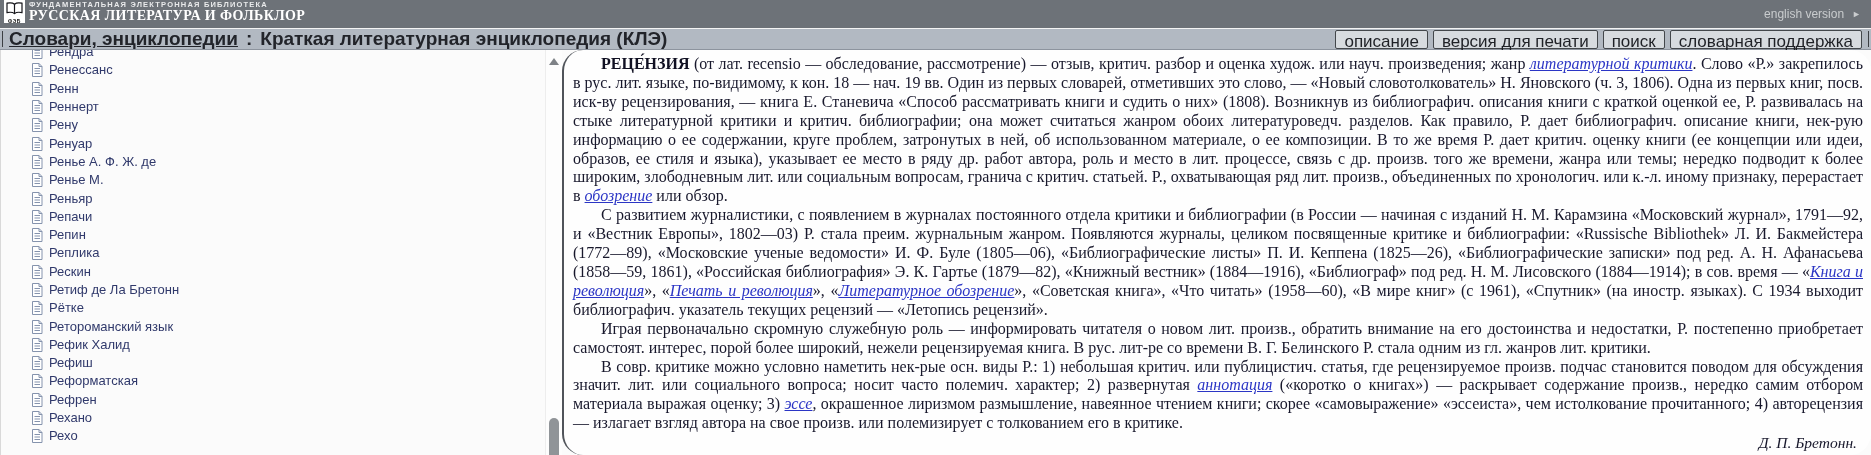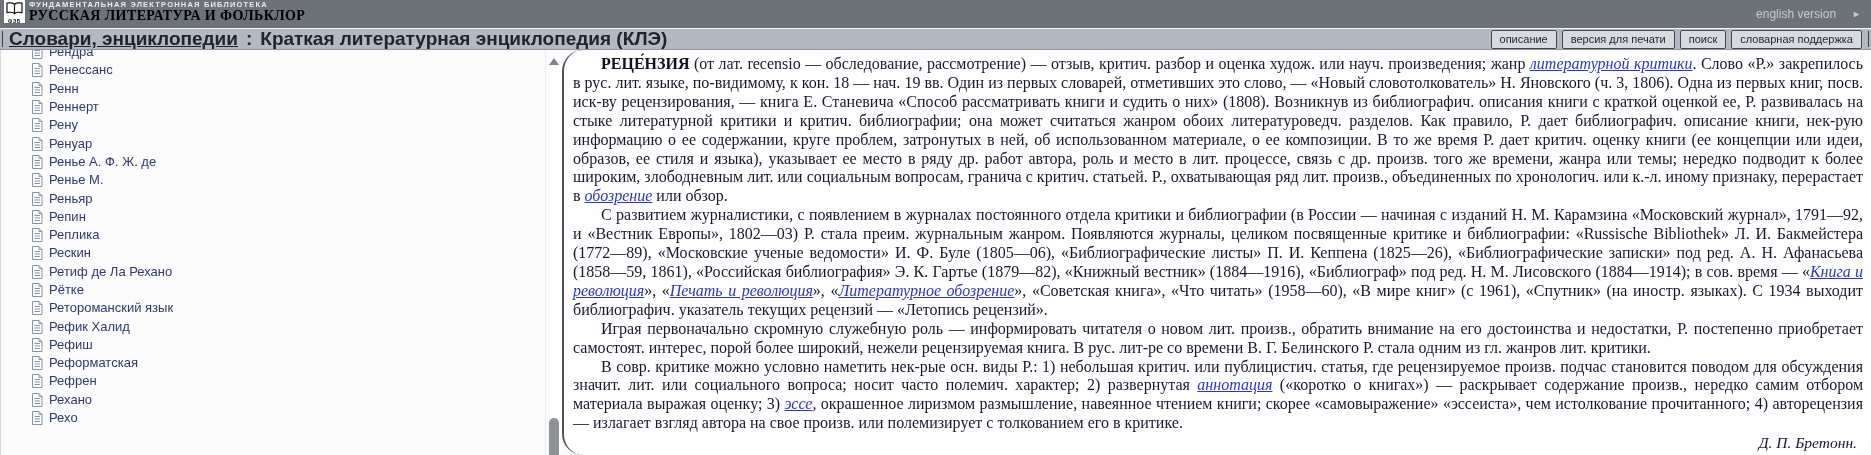--- a/index.html
+++ b/index.html
@@ -22,44 +22,44 @@
   #logo-acronym {
     font-size:5px; font-weight:bold; color:#111; letter-spacing:.5px;
     font-family:"Liberation Sans", sans-serif; line-height:5px;
   }
   #logo-text { margin-left:4px; display:flex; flex-direction:column; }
   #logo-small {
     color:#e9eaeb; font-size:7.5px; font-weight:bold; letter-spacing:1.2px;
     line-height:9px; font-family:"Liberation Sans", sans-serif; white-space:nowrap;
   }
   #logo-large {
-    color:#000000; font-size:14px; font-weight:bold; letter-spacing:.4px;
+    color:#ffffff; font-size:14px; font-weight:bold; letter-spacing:.4px;
     line-height:14px; font-family:"Liberation Serif", serif; white-space:nowrap;
   }
   #english-version {
     position:absolute; right:10px; top:7px; color:#c9ccce; font-size:12px;
-    cursor:pointer; display:flex; align-items:center; gap:16px;
+    cursor:pointer; display:flex; align-items:center; gap:8px;
   }
   #english-version .arrow { font-size:9px; color:#c9ccce; }
   
   #toolbar {
     position:absolute; left:0; top:28px; width:100%; height:22px;
     background:#b2b9c2; border-top:1px solid #f4f4f4; border-bottom:1px solid #8d949e;
     display:flex; align-items:center;
   }
   #toolbar-tick-left {
     width:1px; height:16px; background:#3c3f43; margin-left:2px; margin-right:6px;
   }
   #breadcrumb { display:flex; align-items:flex-end; font-size:19px; font-weight:bold; color:#22242a; white-space:nowrap; }
   #breadcrumb a { color:#22242a; text-decoration:underline; cursor:pointer; }
   #breadcrumb .sep { margin:0 8px; text-decoration:none; }
   #toolbar-buttons { margin-left:auto; display:flex; align-items:center; gap:5px; margin-right:6px; }
   .tb-btn {
     background:#d7dbdf; border:1px solid #43474b; border-radius:2px;
-    font-family:"Liberation Sans", sans-serif; font-size:11px; color:#1f2126;
+    font-family:"Liberation Sans", sans-serif; font-size:17px; color:#1f2126;
     padding:1px 8px 2px 8px; height:19px; cursor:pointer; white-space:nowrap;
   }
   #toolbar-tick-right { width:1px; height:16px; background:#3c3f43; margin-right:2px; }
   
   #sidebar {
     position:absolute; left:0; top:50px; width:545px; bottom:0;
     background:#fbfbfb; overflow:hidden; border-left:1px solid #d9d9d9;
   }
   #sidebar-list { margin-top:-7px; }
   .s-item {
@@ -256,20 +256,32 @@
         <div class="s-item">
           <span class="doc-icon">
             <svg width="12" height="14" viewBox="0 0 12 14">
               <path d="M1.5 .5 H8 L11 3.5 V13.5 H1.5 Z" fill="#fff" stroke="#8593ad"></path>
               <path d="M8 .5 V3.5 H11" fill="none" stroke="#8593ad"></path>
               <line x1="3.5" y1="5.5" x2="9" y2="5.5" stroke="#8593ad"></line>
               <line x1="3.5" y1="8" x2="9" y2="8" stroke="#8593ad"></line>
               <line x1="3.5" y1="10.5" x2="9" y2="10.5" stroke="#8593ad"></line>
             </svg>
           </span>
+          <span class="s-label">Репачи</span>
+        </div>
+        <div class="s-item">
+          <span class="doc-icon">
+            <svg width="12" height="14" viewBox="0 0 12 14">
+              <path d="M1.5 .5 H8 L11 3.5 V13.5 H1.5 Z" fill="#fff" stroke="#8593ad"></path>
+              <path d="M8 .5 V3.5 H11" fill="none" stroke="#8593ad"></path>
+              <line x1="3.5" y1="5.5" x2="9" y2="5.5" stroke="#8593ad"></line>
+              <line x1="3.5" y1="8" x2="9" y2="8" stroke="#8593ad"></line>
+              <line x1="3.5" y1="10.5" x2="9" y2="10.5" stroke="#8593ad"></line>
+            </svg>
+          </span>
           <span class="s-label">Репин</span>
         </div>
         <div class="s-item">
           <span class="doc-icon">
             <svg width="12" height="14" viewBox="0 0 12 14">
               <path d="M1.5 .5 H8 L11 3.5 V13.5 H1.5 Z" fill="#fff" stroke="#8593ad"></path>
               <path d="M8 .5 V3.5 H11" fill="none" stroke="#8593ad"></path>
               <line x1="3.5" y1="5.5" x2="9" y2="5.5" stroke="#8593ad"></line>
               <line x1="3.5" y1="8" x2="9" y2="8" stroke="#8593ad"></line>
               <line x1="3.5" y1="10.5" x2="9" y2="10.5" stroke="#8593ad"></line>
@@ -292,21 +304,21 @@
         <div class="s-item">
           <span class="doc-icon">
             <svg width="12" height="14" viewBox="0 0 12 14">
               <path d="M1.5 .5 H8 L11 3.5 V13.5 H1.5 Z" fill="#fff" stroke="#8593ad"></path>
               <path d="M8 .5 V3.5 H11" fill="none" stroke="#8593ad"></path>
               <line x1="3.5" y1="5.5" x2="9" y2="5.5" stroke="#8593ad"></line>
               <line x1="3.5" y1="8" x2="9" y2="8" stroke="#8593ad"></line>
               <line x1="3.5" y1="10.5" x2="9" y2="10.5" stroke="#8593ad"></line>
             </svg>
           </span>
-          <span class="s-label">Ретиф де Ла Рехано</span>
+          <span class="s-label">Ретиф де Ла Бретонн</span>
         </div>
         <div class="s-item">
           <span class="doc-icon">
             <svg width="12" height="14" viewBox="0 0 12 14">
               <path d="M1.5 .5 H8 L11 3.5 V13.5 H1.5 Z" fill="#fff" stroke="#8593ad"></path>
               <path d="M8 .5 V3.5 H11" fill="none" stroke="#8593ad"></path>
               <line x1="3.5" y1="5.5" x2="9" y2="5.5" stroke="#8593ad"></line>
               <line x1="3.5" y1="8" x2="9" y2="8" stroke="#8593ad"></line>
               <line x1="3.5" y1="10.5" x2="9" y2="10.5" stroke="#8593ad"></line>
             </svg>

